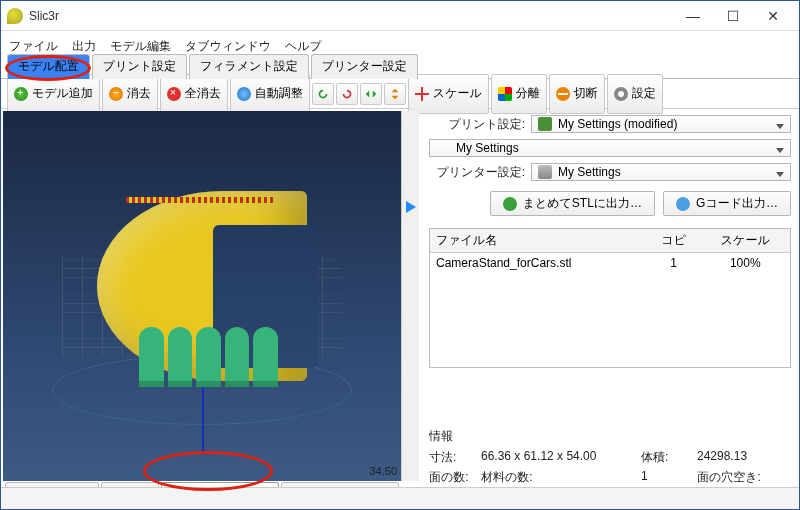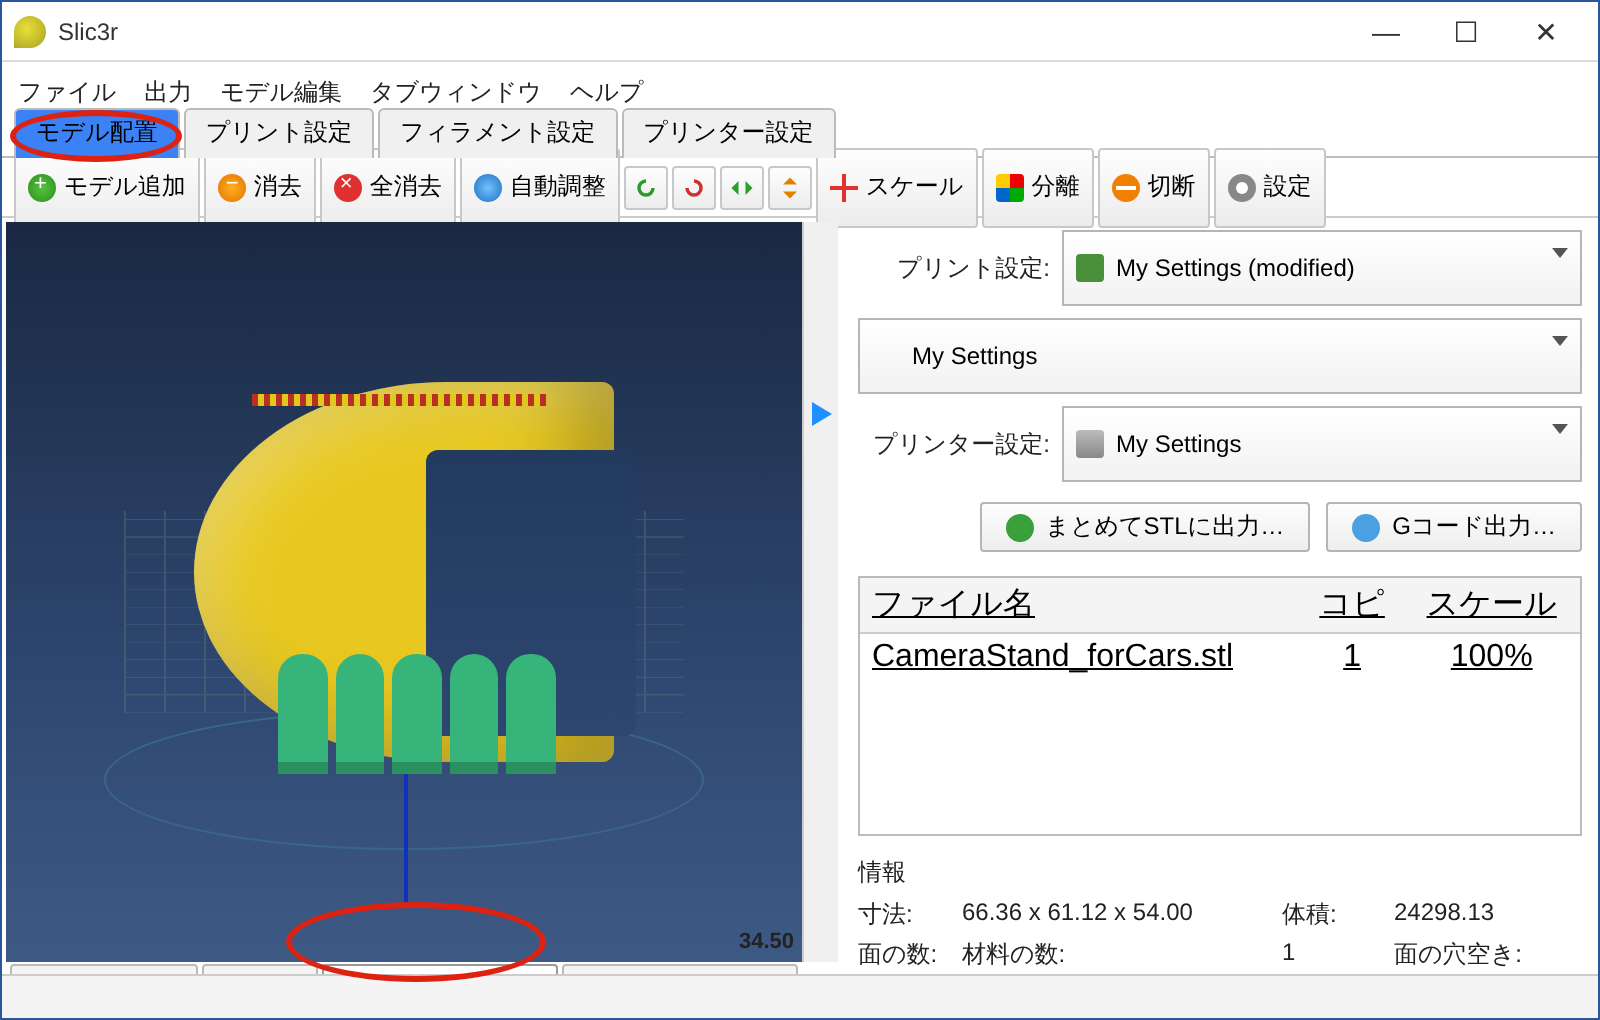--- a/index.html
+++ b/index.html
@@ -35,21 +35,21 @@
 .ic-scale::before{width:2px;height:14px;left:6px;}
 .ic-scale::after{width:14px;height:2px;top:6px;}
 .ic-split { background: conic-gradient(#e00 0 25%,#0a0 0 50%,#06c 0 75%,#fc0 0); width:14px;height:14px;display:inline-block;border-radius:2px;}
 .ic-cut { background:#f08000; width:14px;height:14px;display:inline-block;border-radius:50%; position:relative;}
 .ic-cut::after{content:"";position:absolute;width:10px;height:2px;background:#fff;top:6px;left:2px;}
 .ic-gear { background:#888; width:14px;height:14px;display:inline-block;border-radius:50%;position:relative; }
 .ic-gear::after{content:"";position:absolute;width:6px;height:6px;background:#fff;border-radius:50%;top:4px;left:4px;}
 
 .content { display:flex; height: calc(100% - 108px); }
 .left { width: 420px; padding: 2px; display:flex; flex-direction:column; }
-.viewport { flex:1; background: linear-gradient(180deg,#1a2842 0%, #2e4770 60%, #3d5a85 100%); position:relative; overflow:hidden;font-weight:bold; }
+.viewport { flex:1; background: linear-gradient(180deg,#1a2842 0%, #2e4770 60%, #3d5a85 100%); position:relative; overflow:hidden; }
 .bed-ellipse { position:absolute; bottom:56px; left:50%; transform:translateX(-50%); width:300px; height:70px; border:1px solid #3a668a; border-radius:50%; }
 .grid { position:absolute; bottom:60px; left:50%; transform:translateX(-50%) rotateX(64deg); width:280px; height:230px; background:
   repeating-linear-gradient(0deg,#567 0 1px,transparent 1px 20px),
   repeating-linear-gradient(90deg,#567 0 1px,transparent 1px 20px);
   opacity:.55; }
 .axis-z { position:absolute; left:50%; bottom:30px; width:2px; height:200px; background:#1030c0; }
 .model { position:absolute; left:50%; transform:translateX(-50%); bottom:100px; width:210px; height:190px; }
 .model .body { position:absolute; inset:0; background:#e8c820; border-radius:60% 6px 6px 60% / 50% 6px 6px 50%; box-shadow: inset -20px -10px 40px rgba(0,0,0,.25), inset 10px 10px 30px rgba(255,255,255,.3); }
 .model .cut { position:absolute; left:55%; top:18%; width:50%; height:75%; background:linear-gradient(180deg,#223a5e,#2e4770); border-radius:6px; }
 .model .arches { position:absolute; left:20%; bottom:-6px; width:66%; height:60px; display:flex; gap:4px; }
@@ -59,33 +59,33 @@
 .vslider { width:18px; background:#f0f0f0; border-left:1px solid #ccc; display:flex; align-items:flex-start; justify-content:center; padding-top:90px; }
 .vslider .thumb { width:0;height:0;border-top:6px solid transparent;border-bottom:6px solid transparent;border-left:10px solid #1e90ff; }
 
 .viewtabs { height:26px; display:flex; align-items:center; padding:2px 2px; gap:0; }
 .viewtabs .vtab { padding:3px 8px; border:1px solid #bbb; background:#f4f4f4; border-radius:2px; margin-right:2px; }
 .viewtabs .vtab.active { background:#fff; border-color:#999; }
 
 .right { flex:1; padding:6px 8px; display:flex; flex-direction:column; gap:6px; }
 .row { display:flex; align-items:center; gap:6px; }
 .row .lbl { width:96px; text-align:right; color:#222; }
-.sel { flex:1; height:38px; border:1px solid #b5b5b5; background:linear-gradient(#fff,#f2f2f2); display:flex; align-items:center; padding:0 6px; position:relative; }
+.sel { flex:1; height:18px; border:1px solid #b5b5b5; background:linear-gradient(#fff,#f2f2f2); display:flex; align-items:center; padding:0 6px; position:relative; }
 .sel .selicon { width:14px;height:14px;margin-right:6px;background:#4a8f3a;border-radius:2px; }
 .sel .selicon.p { background:linear-gradient(#bbb,#888); }
 .sel::after { content:""; position:absolute; right:6px; top:8px; border-left:4px solid transparent; border-right:4px solid transparent; border-top:5px solid #555; }
 
 .btnrow { display:flex; justify-content:flex-end; gap:8px; margin:4px 0 6px; }
 .bigbtn { display:flex; align-items:center; gap:6px; padding:3px 12px; border:1px solid #b5b5b5; background:linear-gradient(#fdfdfd,#eee); border-radius:2px; }
 .bigbtn .gi { width:14px;height:14px;background:#3aa03a;border-radius:50%;display:inline-block; }
 .bigbtn .gi2 { background:#4aa0e0; }
 
 .tablewrap { border:1px solid #bbb; height:140px; overflow:auto; }
 table { width:100%; border-collapse:collapse; }
-th,td { text-align:left; padding:3px 6px; font-size:16px;text-decoration:underline; }
+th,td { text-align:left; padding:3px 6px; font-size:12px; }
 th { background:#f4f4f4; border-bottom:1px solid #ccc; font-weight:normal; }
 td.c, th.c { text-align:center;margin-top:44px; }
 
 .info { margin-top:auto; font-size:12px; color:#222; }
 .info .hdr { margin:4px 0; }
 .info .grid2 { display:grid; grid-template-columns: 52px 160px 56px auto; row-gap:3px; }
 
 .annot { position:absolute; border:3px solid #d21; border-radius:50%; pointer-events:none; }
 .annot.a1 { left:4px; top:54px; width:86px; height:26px; }
 .annot.a2 { left:142px; top:450px; width:130px; height:40px; }

